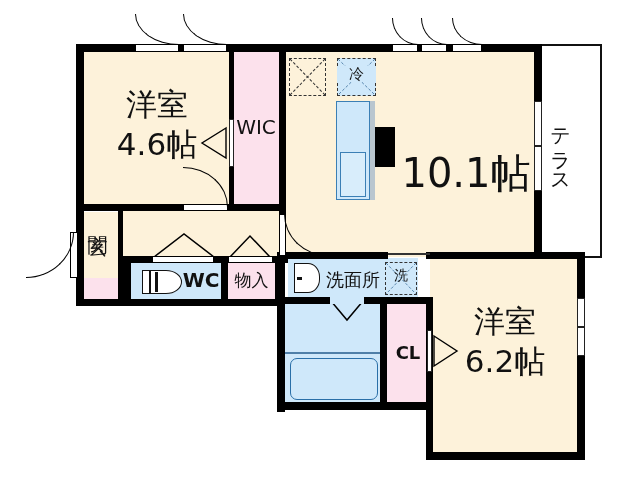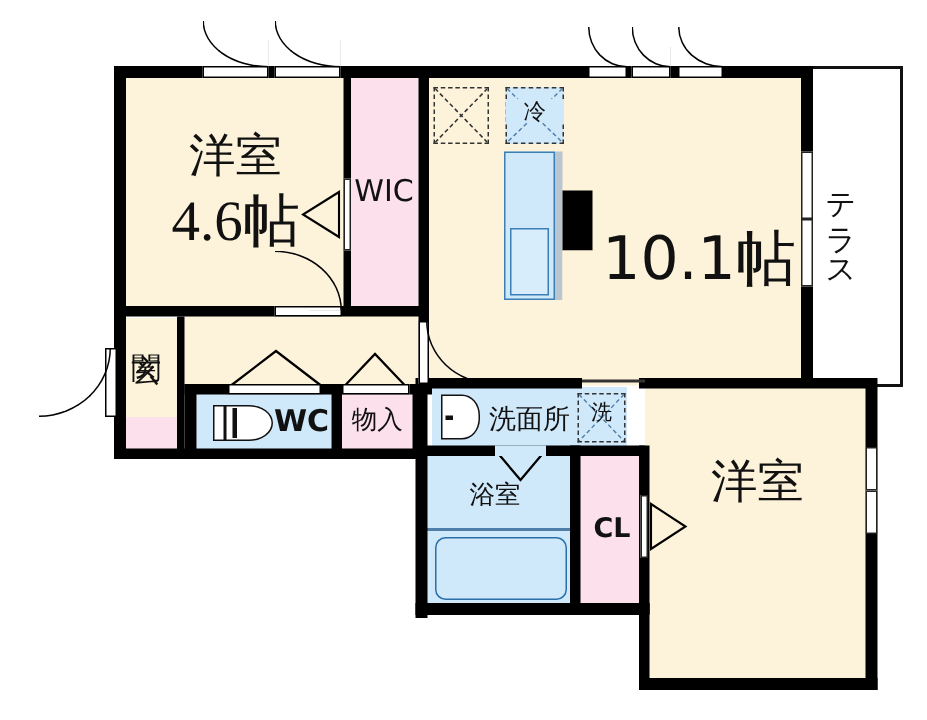--- a/index.html
+++ b/index.html
@@ -237,35 +237,35 @@
 
   <div class="pane" style="left:534px;top:101px;width:8px;height:45px;"></div>
   <div class="pane" style="left:534px;top:146px;width:8px;height:45px;"></div>
 
   <div class="pane" style="left:577px;top:298px;width:8px;height:29px;"></div>
   <div class="pane" style="left:577px;top:327px;width:8px;height:29px;"></div>
 
   <div class="thinwall" style="left:388px;top:253px;width:42px;height:1.5px;background:#333;"></div>
 
   <div class="label" style="left:88px;top:88px;width:138px;font-size:31px;font-weight:500;">洋室</div>
-  <div class="label" style="left:88px;top:128px;width:138px;font-size:38px;font-weight:500;font-family:Liberation Serif, serif;">4.6帖</div>
+  <div class="label" style="left:88px;top:128px;width:138px;font-size:31px;font-weight:500;">4.6帖</div>
 
   <div class="label" style="left:231px;top:117px;width:50px;font-size:20px;">WIC</div>
 
   <div class="label" style="left:396px;top:152px;width:140px;font-size:40px;font-weight:400;">10.1帖</div>
 
   <div class="vert-label label" style="left:551px;top:115px;font-size:20px;">テラス</div>
 
   <div class="vert-label label" style="left:88px;top:220px;font-size:20px;">玄関</div>
 
   <div class="label" style="left:178px;top:270px;width:46px;font-size:20px;font-weight:600;">WC</div>
 
   <div class="label" style="left:228px;top:271px;width:47px;font-size:17px;">物入</div>
 
   <div class="label" style="left:320px;top:270px;width:66px;font-size:18px;">洗面所</div>
 
-  <div class="label" style="left:294px;top:321px;width:72px;font-size:17px;">浴室</div>
 
   <div class="label" style="left:386px;top:343px;width:44px;font-size:18px;font-weight:600;">CL</div>
 
   <div class="label" style="left:440px;top:305px;width:130px;font-size:31px;font-weight:500;">洋室</div>
+  <div class="label" style="left:440px;top:345px;width:130px;font-size:31px;font-weight:500;">6.2帖</div>
 
 </div>
 
 </body></html>

